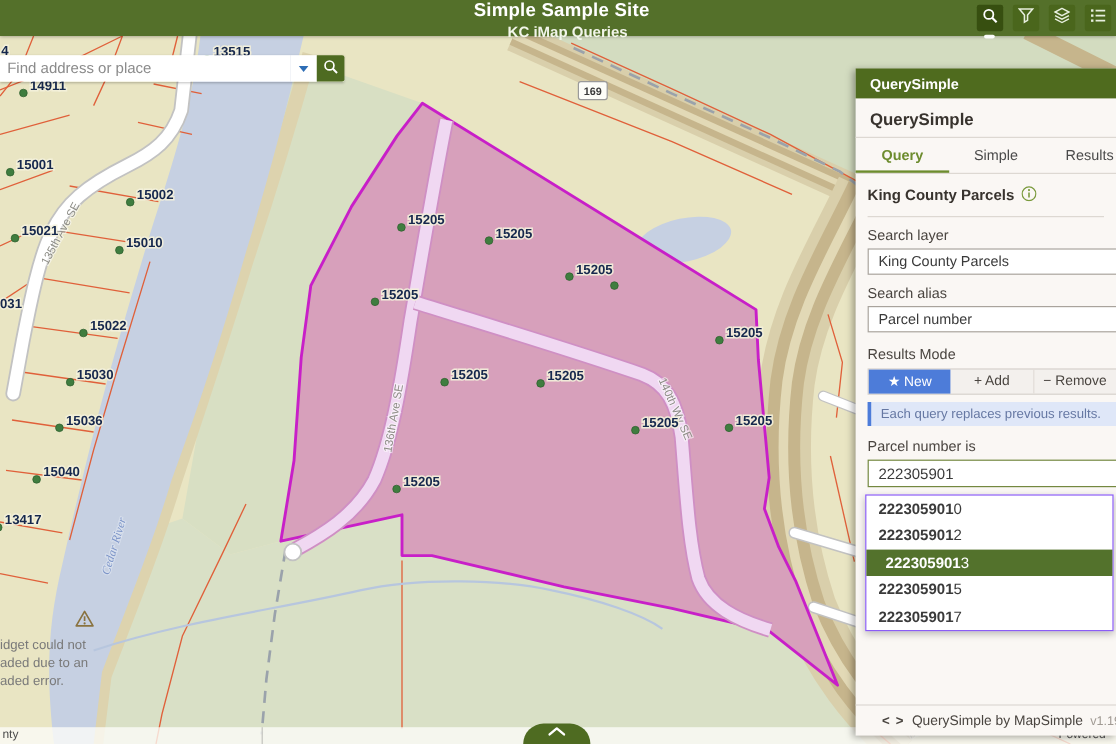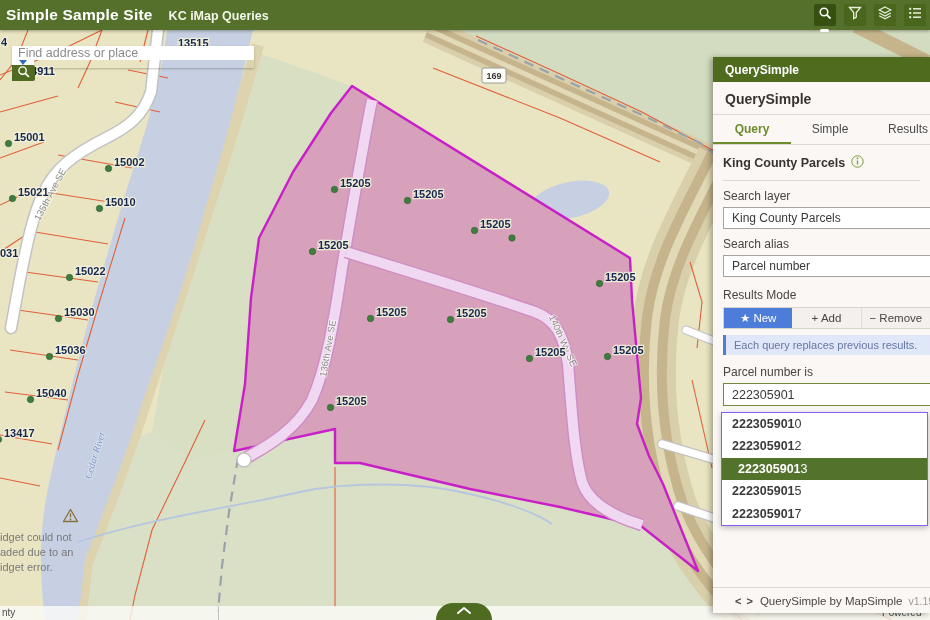--- a/index.html
+++ b/index.html
@@ -11,29 +11,29 @@
 *{margin:0;padding:0;box-sizing:border-box;}
 html,body{width:930px;height:620px;overflow:hidden;}
 body{position:relative;font-family:"Liberation Sans","DejaVu Sans",sans-serif;background:#e9e5c3;}
 #map-svg{position:absolute;left:0;top:0;}
 .plabel{font:bold 11px "Liberation Sans",sans-serif;fill:#16284d;paint-order:stroke;stroke:rgba(244,241,220,.9);stroke-width:2.5px;}
 .slabel{font:9.5px "Liberation Sans",sans-serif;fill:#8d8d86;paint-order:stroke;stroke:rgba(255,255,255,.55);stroke-width:2px;}
 .wlabel{font:italic 10px "Liberation Serif",serif;fill:#7d95c8;paint-order:stroke;stroke:rgba(230,236,245,.5);stroke-width:2px;}
 .pdot{fill:#3f7d3f;stroke:#2c5e2c;stroke-width:.6;}
 
 #header{position:absolute;left:0;top:0;width:100%;height:30px;background:var(--header-green);
-  display:flex;align-items:center;box-shadow:0 1px 3px rgba(0,0,0,.35);z-index:30;}
+  display:flex;align-items:center;box-shadow:0 1px 3px rgba(0,0,0,.35);z-index:30;flex-direction:column;}
 #site-title{color:#fff;font-size:15.5px;font-weight:bold;margin-left:6px;letter-spacing:.2px;}
 #app-title{color:#f2f5ea;font-size:12.5px;font-weight:bold;margin-left:16px;margin-top:2px;}
 #header-icons{position:absolute;right:4px;top:4px;display:flex;gap:8px;}
 .h-tile{width:22px;height:22px;background:var(--tile-green);border-radius:2px;display:flex;align-items:center;justify-content:center;position:relative;cursor:pointer;}
 .h-tile.active{background:var(--tile-active);}
 .h-tile.active::after{content:"";position:absolute;left:6px;top:24.5px;width:9px;height:3px;border-radius:2px;background:rgba(255,255,255,.95);}
 
-#search-widget{position:absolute;left:12px;top:46px;height:22px;display:flex;z-index:20;box-shadow:0 1px 2px rgba(0,0,0,.25);flex-direction:column;}
+#search-widget{position:absolute;left:0;top:46px;height:22px;display:flex;z-index:20;box-shadow:0 1px 2px rgba(0,0,0,.25);}
 #search-input{width:242px;height:22px;border:none;outline:none;padding:0 6px;font-size:12.5px;color:#444;background:#fff;}
 #search-input::placeholder{color:#8b8b8b;}
 #search-caret{width:22px;background:#fff;display:flex;align-items:center;justify-content:center;cursor:pointer;}
 #search-caret .tri{width:0;height:0;border-left:4px solid transparent;border-right:4px solid transparent;border-top:5px solid #2d6db5;}
 #search-btn{width:23px;background:var(--search-button-green);border:none;border-radius:0 2px 2px 0;display:flex;align-items:center;justify-content:center;cursor:pointer;}
 
 #error-overlay{position:absolute;left:0;top:508px;width:120px;z-index:5;color:#7a7a7a;font-size:11px;line-height:15px;}
 #error-overlay .warn{margin-left:62px;margin-bottom:3px;}
 
 #attr-bar{position:absolute;left:0;top:606px;width:930px;height:14px;background:rgba(252,252,249,.78);z-index:15;font-size:10px;color:#4c4c4c;padding-left:17px;}
@@ -216,21 +216,21 @@
 <div id="error-overlay">
   <div class="warn">
     <svg width="17" height="15" viewBox="0 0 17 15">
         <path d="M8.5,1.5 L15.5,13.5 H1.5 Z" fill="none" stroke="#8a7340" stroke-width="1.4" stroke-linejoin="round"></path>
         <line x1="8.5" y1="5.5" x2="8.5" y2="9.5" stroke="#8a7340" stroke-width="1.4"></line>
         <circle cx="8.5" cy="11.5" r=".9" fill="#8a7340"></circle>
       </svg>
   </div>
   <div>idget could not</div>
   <div>aded due to an</div>
-  <div>idget error.</div>
+  <div>aded error.</div>
 </div>
 
 <div id="header">
   <div id="site-title">Simple Sample Site</div>
   <div id="app-title">KC iMap Queries</div>
   <div id="header-icons">
     <div class="h-tile active">
       <span><svg width="14" height="14" viewBox="0 0 14 14">
             <circle cx="6" cy="6" r="3.8" fill="none" stroke="#fff" stroke-width="1.5"></circle>
             <line x1="8.8" y1="8.8" x2="12.5" y2="12.5" stroke="#fff" stroke-width="1.8"></line>

